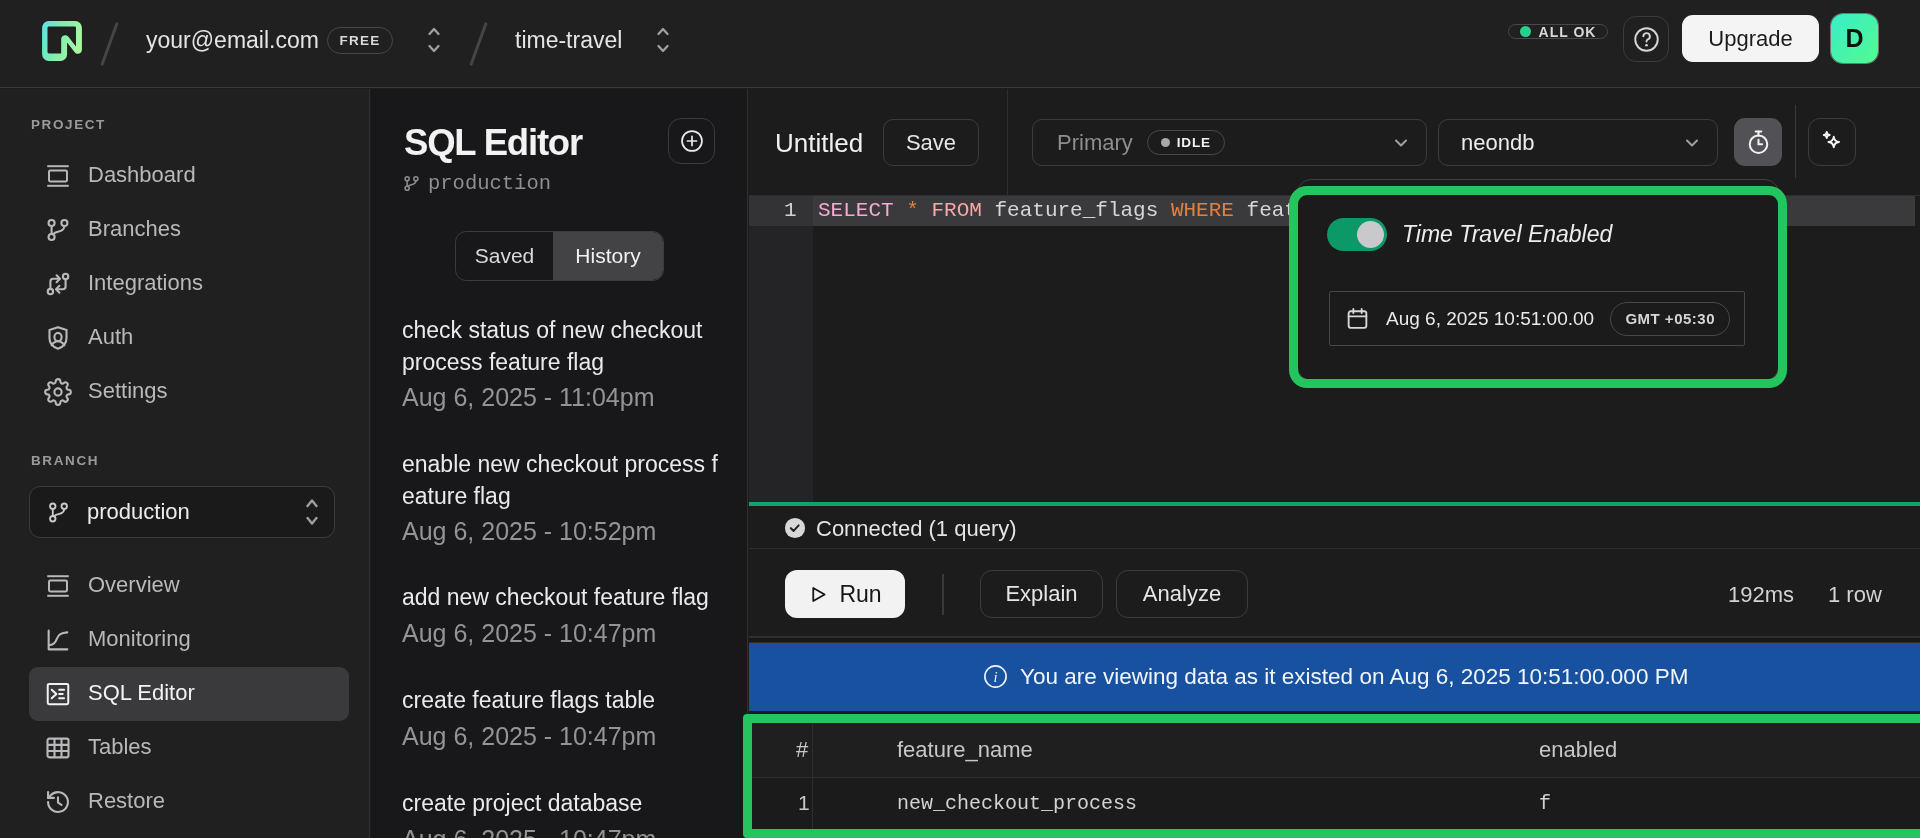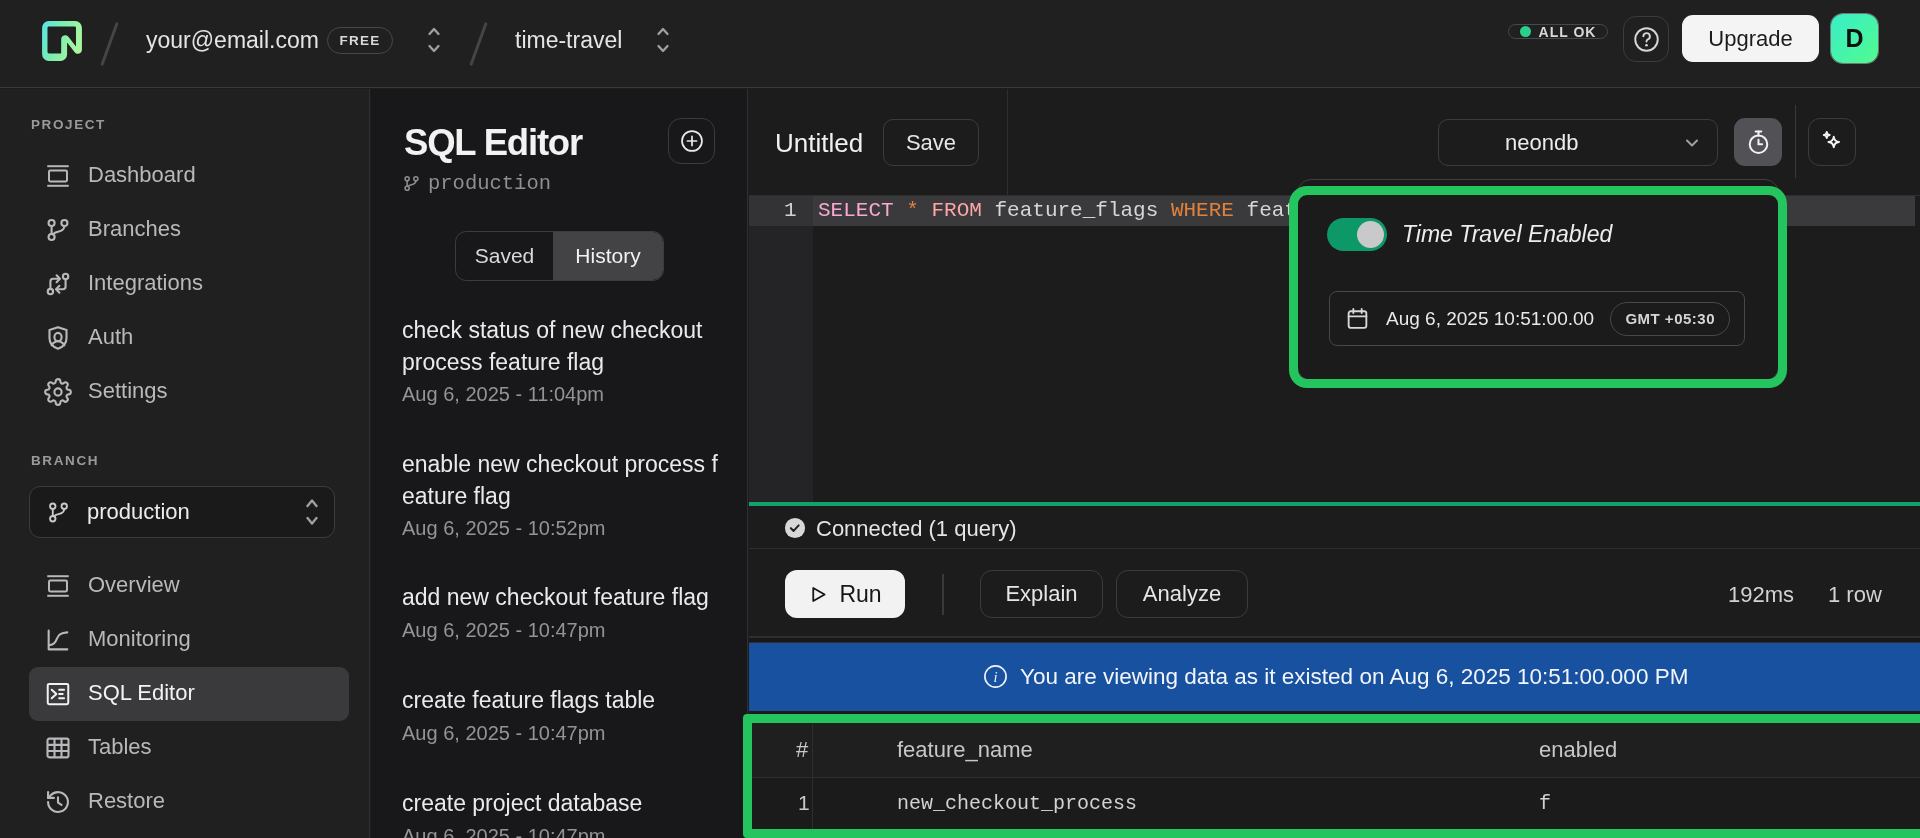--- a/index.html
+++ b/index.html
@@ -14,21 +14,21 @@
 .pillbtn { border:1.5px solid #48484a; border-radius:999px; color:#d9d9da; font-weight:700; }
 
 #sidebar { left:0; top:89px; width:370px; height:749px; background:#202021; border-right:1px solid #303031; }
 .sect { color:#9a9a9d; font-size:13.5px; font-weight:700; letter-spacing:1.6px; }
 .navitem { display:flex; align-items:center; height:54px; color:#b9b9bc; font-size:22px; }
 .navitem svg { margin-left:15px; margin-right:16px; flex:none; }
 .navitem span { position:relative; top:-1px; }
 
 #midpanel { left:371px; top:89px; width:377px; height:749px; background:#18181a; border-right:1px solid #303031; }
 .hist-t { color:#eaeaeb; font-size:23px; line-height:31.5px; }
-.hist-d { color:#949497; font-size:20px; margin-top:5px; }
+.hist-d { color:#949497; font-size:25px; margin-top:5px; }
 
 #rightpanel { left:749px; top:89px; width:1171px; height:749px; background:#1c1c1d; }
 .ddbox { position:absolute; border:1.5px solid #3c3c3e; border-radius:10px; display:flex; align-items:center; }
 .btn { position:absolute; border:1.5px solid #3c3c3e; border-radius:12px; display:flex; align-items:center; justify-content:center; color:#e6e6e7; font-size:22px; }
 </style>
 </head>
 <body>
 <div id="stage">
 
 <div class="abs" id="topbar"></div>
@@ -213,21 +213,28 @@
  <div class="hist-t">create project database</div>
  <div class="hist-d">Aug 6, 2025 - 10:47pm</div>
 </div>
 
 <div class="abs" id="rightpanel"></div>
 
 <div class="abs" style="left:749px;top:89px;width:1171px;height:107px;border-bottom:1px solid #2e2e2f;"></div>
 <div class="abs" style="left:1007px;top:89px;width:1px;height:106px;background:#2e2e2f;"></div>
 <div class="abs" style="left:775px;top:128px;color:#f0f0f1;font-size:26px;font-weight:500;">Untitled</div>
 <div class="abs btn" style="left:883px;top:119px;width:96px;height:47px;border-radius:10px;font-size:22px;">Save</div>
-<div class="abs ddbox" style="left:1438px;top:119px;width:280px;height:47px;padding-left:44px;">
+<div class="abs ddbox" style="left:1032px;top:119px;width:395px;height:47px;">
+ <span style="margin-left:24px;color:#8e8e91;font-size:22px;">Primary</span>
+ <span class="pillbtn" style="margin-left:14px;height:25px;display:flex;align-items:center;padding:0 13px;gap:7px;font-size:13.5px;letter-spacing:.8px;color:#f0f0f1;"><span style="width:9px;height:9px;border-radius:50%;background:#a8a8ab;"></span>IDLE</span>
+ <svg style="margin-left:auto;margin-right:16px" width="18" height="18" viewBox="0 0 18 18" fill="none" stroke="#a0a0a3" stroke-width="2" stroke-linecap="round" stroke-linejoin="round">
+        <path d="M4 6.5 L9 11.5 L14 6.5"></path>
+      </svg>
+</div>
+<div class="abs ddbox" style="left:1438px;top:119px;width:280px;height:47px;">
  <span style="margin-left:22px;color:#ececed;font-size:22px;">neondb</span>
  <svg style="margin-left:auto;margin-right:16px" width="18" height="18" viewBox="0 0 18 18" fill="none" stroke="#a0a0a3" stroke-width="2" stroke-linecap="round" stroke-linejoin="round">
         <path d="M4 6.5 L9 11.5 L14 6.5"></path>
       </svg>
 </div>
 <div class="abs" style="left:1734px;top:118px;width:48px;height:48px;background:#515156;border-radius:11px;display:flex;align-items:center;justify-content:center;">
  <svg width="27" height="27" viewBox="0 0 24 24" fill="none" stroke="#f2f2f3" stroke-width="1.8" stroke-linecap="round">
         <circle cx="12" cy="13.5" r="7.8"></circle>
         <path d="M12 9.5v4h3.2"></path>
         <path d="M9.5 2.2h5"></path>
@@ -287,21 +294,21 @@
 <div class="abs mono" style="left:897px;top:792px;color:#d2d2d3;font-size:20px;">new_checkout_process</div>
 <div class="abs mono" style="left:1539px;top:792px;color:#d2d2d3;font-size:20px;">f</div>
 
 <div class="abs" style="left:743px;top:714px;width:1190px;height:124px;border:9px solid #24c45f;border-radius:4px;"></div>
 
 <div class="abs" style="left:1297px;top:179px;width:482px;height:202px;background:#1b1b1c;border:1.5px solid #3f3f40;border-radius:14px;"></div>
 <div class="abs" style="left:1327px;top:218px;width:60px;height:33px;background:#0d9868;border-radius:999px;">
  <span style="position:absolute;right:3px;top:3px;width:27px;height:27px;border-radius:50%;background:#c9c9cb;"></span>
 </div>
 <div class="abs" style="left:1402px;top:221px;color:#ededee;font-size:23px;font-style:italic;">Time Travel Enabled</div>
-<div class="abs" style="left:1329px;top:291px;width:416px;height:55px;border:1.5px solid #474748;border-radius:8px;display:flex;align-items:center;white-space:nowrap;">
+<div class="abs" style="left:1329px;top:291px;width:416px;height:55px;border:1.5px solid #474748;border-radius:2px;display:flex;align-items:center;white-space:nowrap;">
  <svg style="margin-left:15px;flex:none;" width="25" height="25" viewBox="0 0 24 24" fill="none" stroke="#d8d8d9" stroke-width="1.8" stroke-linecap="round">
         <rect x="3.5" y="5" width="17" height="16" rx="2"></rect>
         <path d="M3.5 10h17"></path>
         <path d="M8 2.8v4M16 2.8v4"></path>
       </svg>
  <span style="margin-left:16px;color:#e9e9ea;font-size:19px;">Aug 6, 2025 10:51:00.00</span>
  <span class="pillbtn" style="margin-left:auto;margin-right:14px;height:34px;display:flex;align-items:center;padding:0 14px;font-size:15px;letter-spacing:.5px;color:#d5d5d6;flex:none;">GMT +05:30</span>
 </div>
 <div class="abs" style="left:1289px;top:186px;width:498px;height:202px;border:9px solid #24c45f;border-radius:18px;"></div>
 

